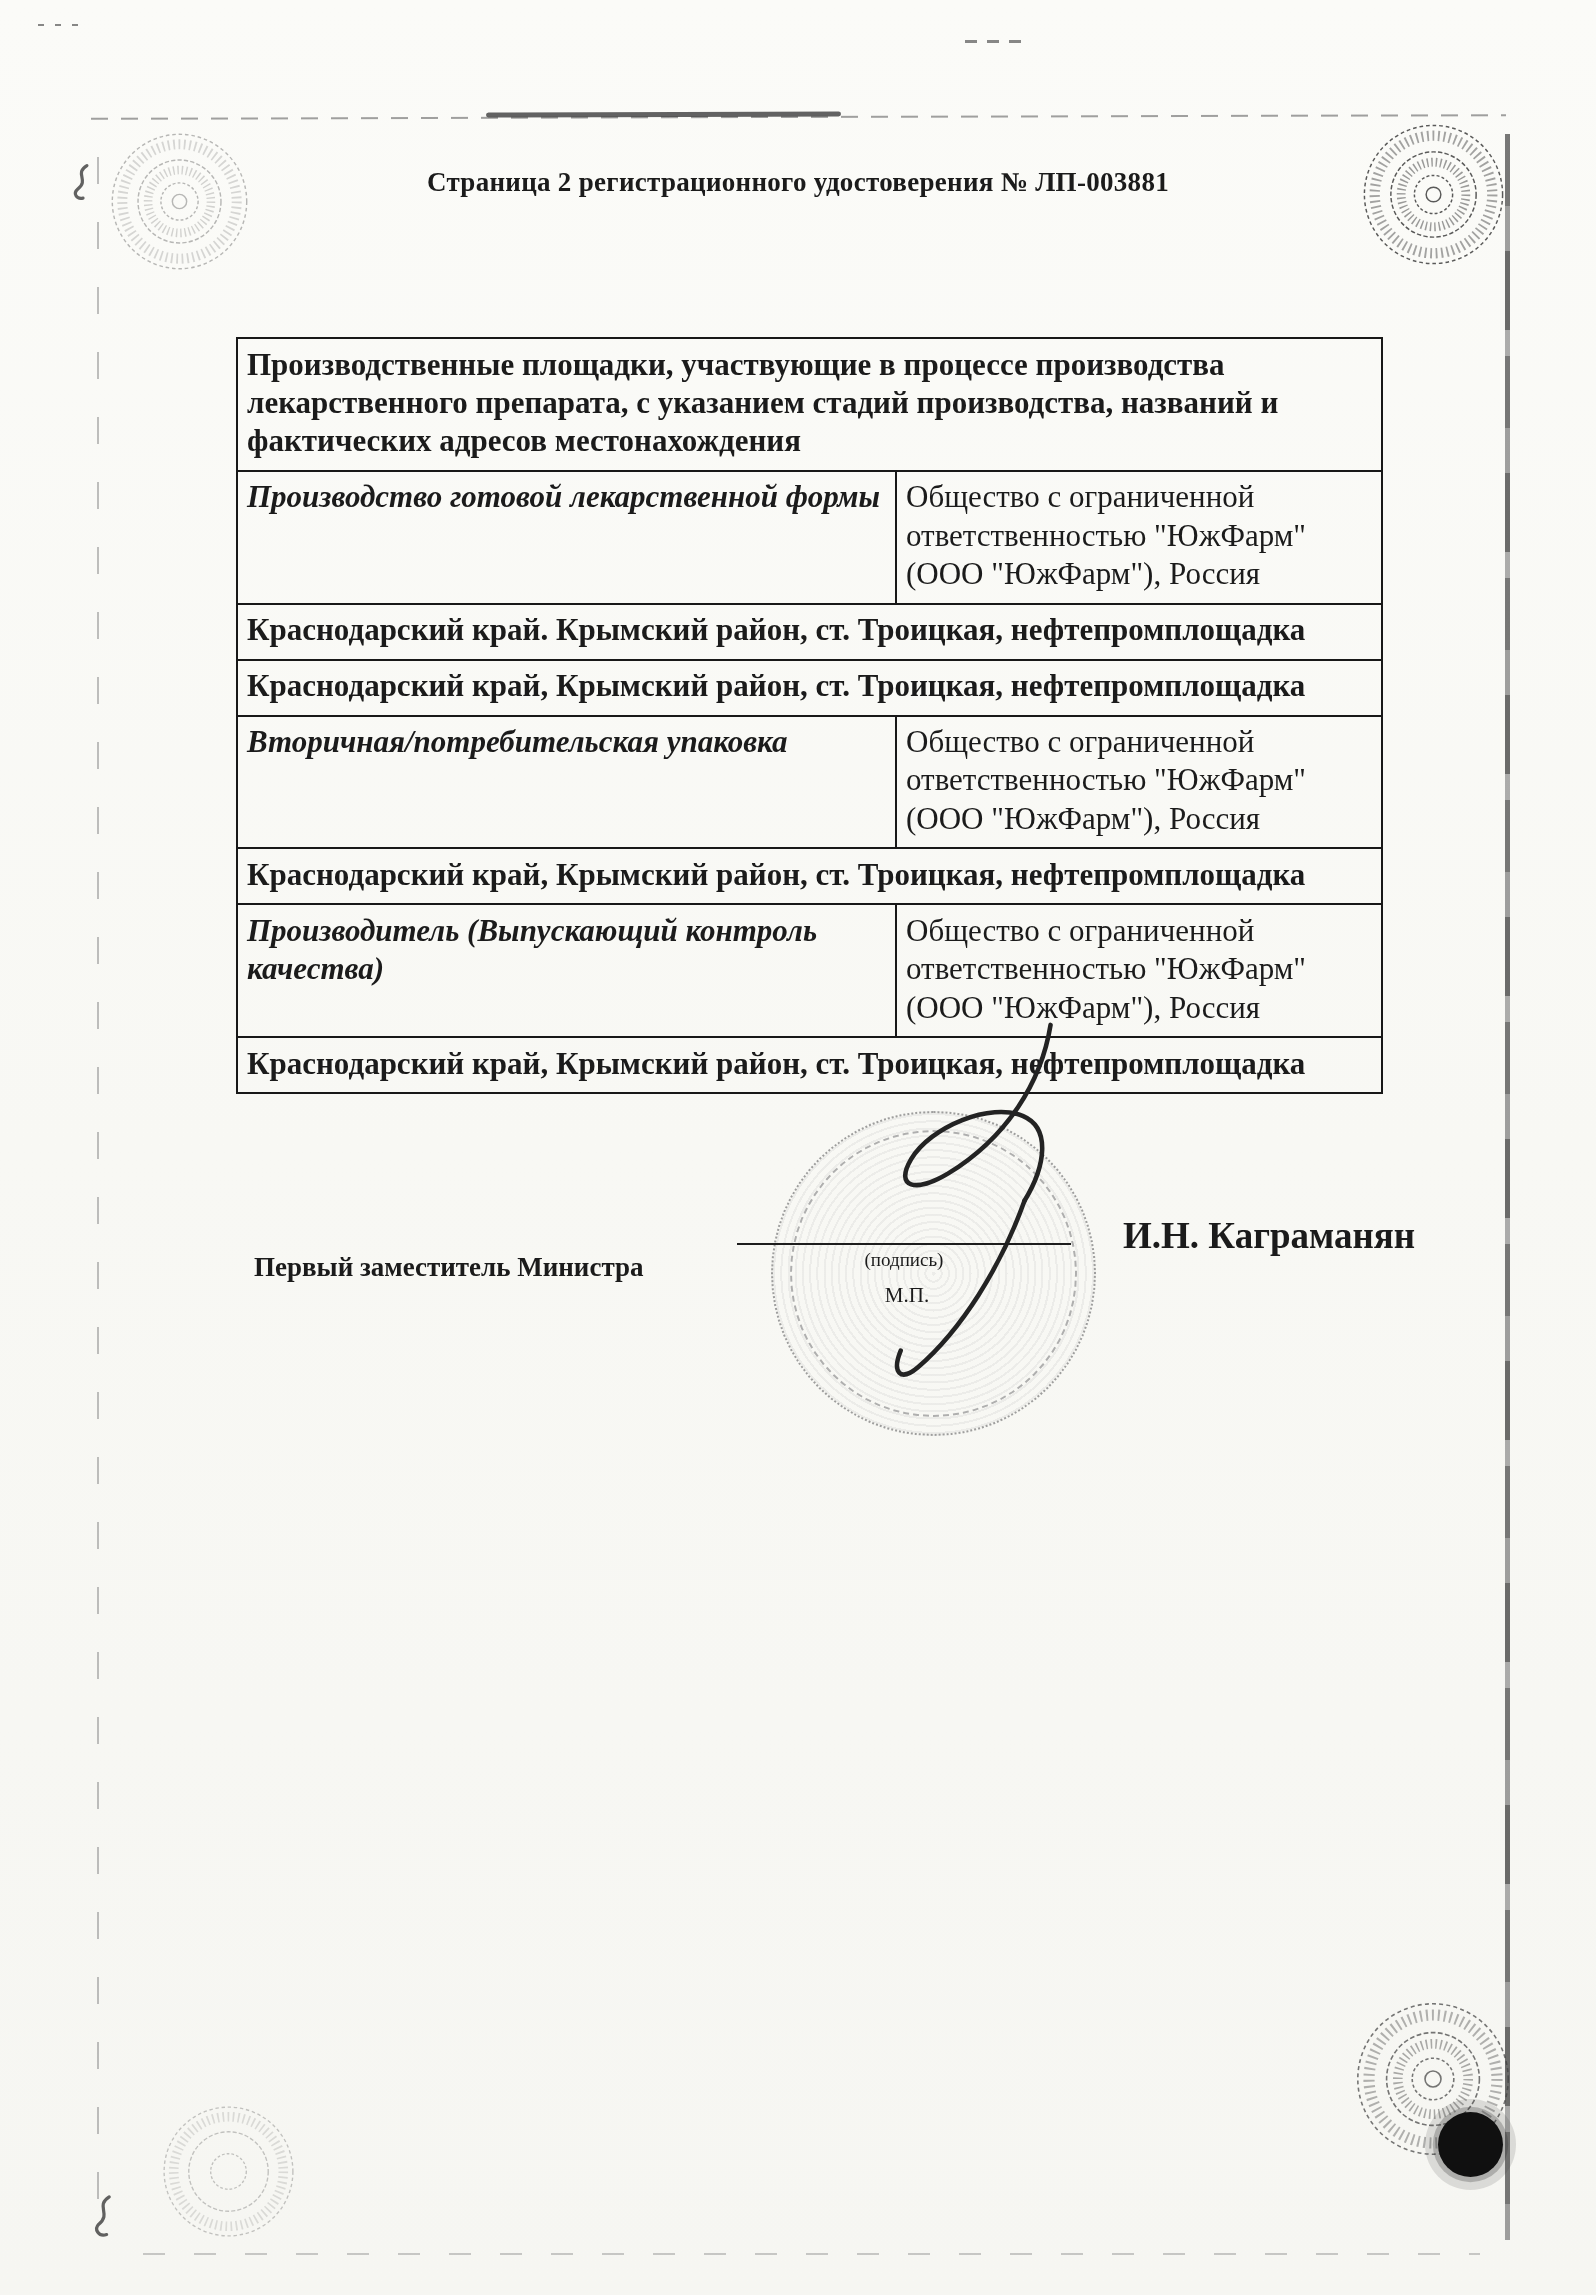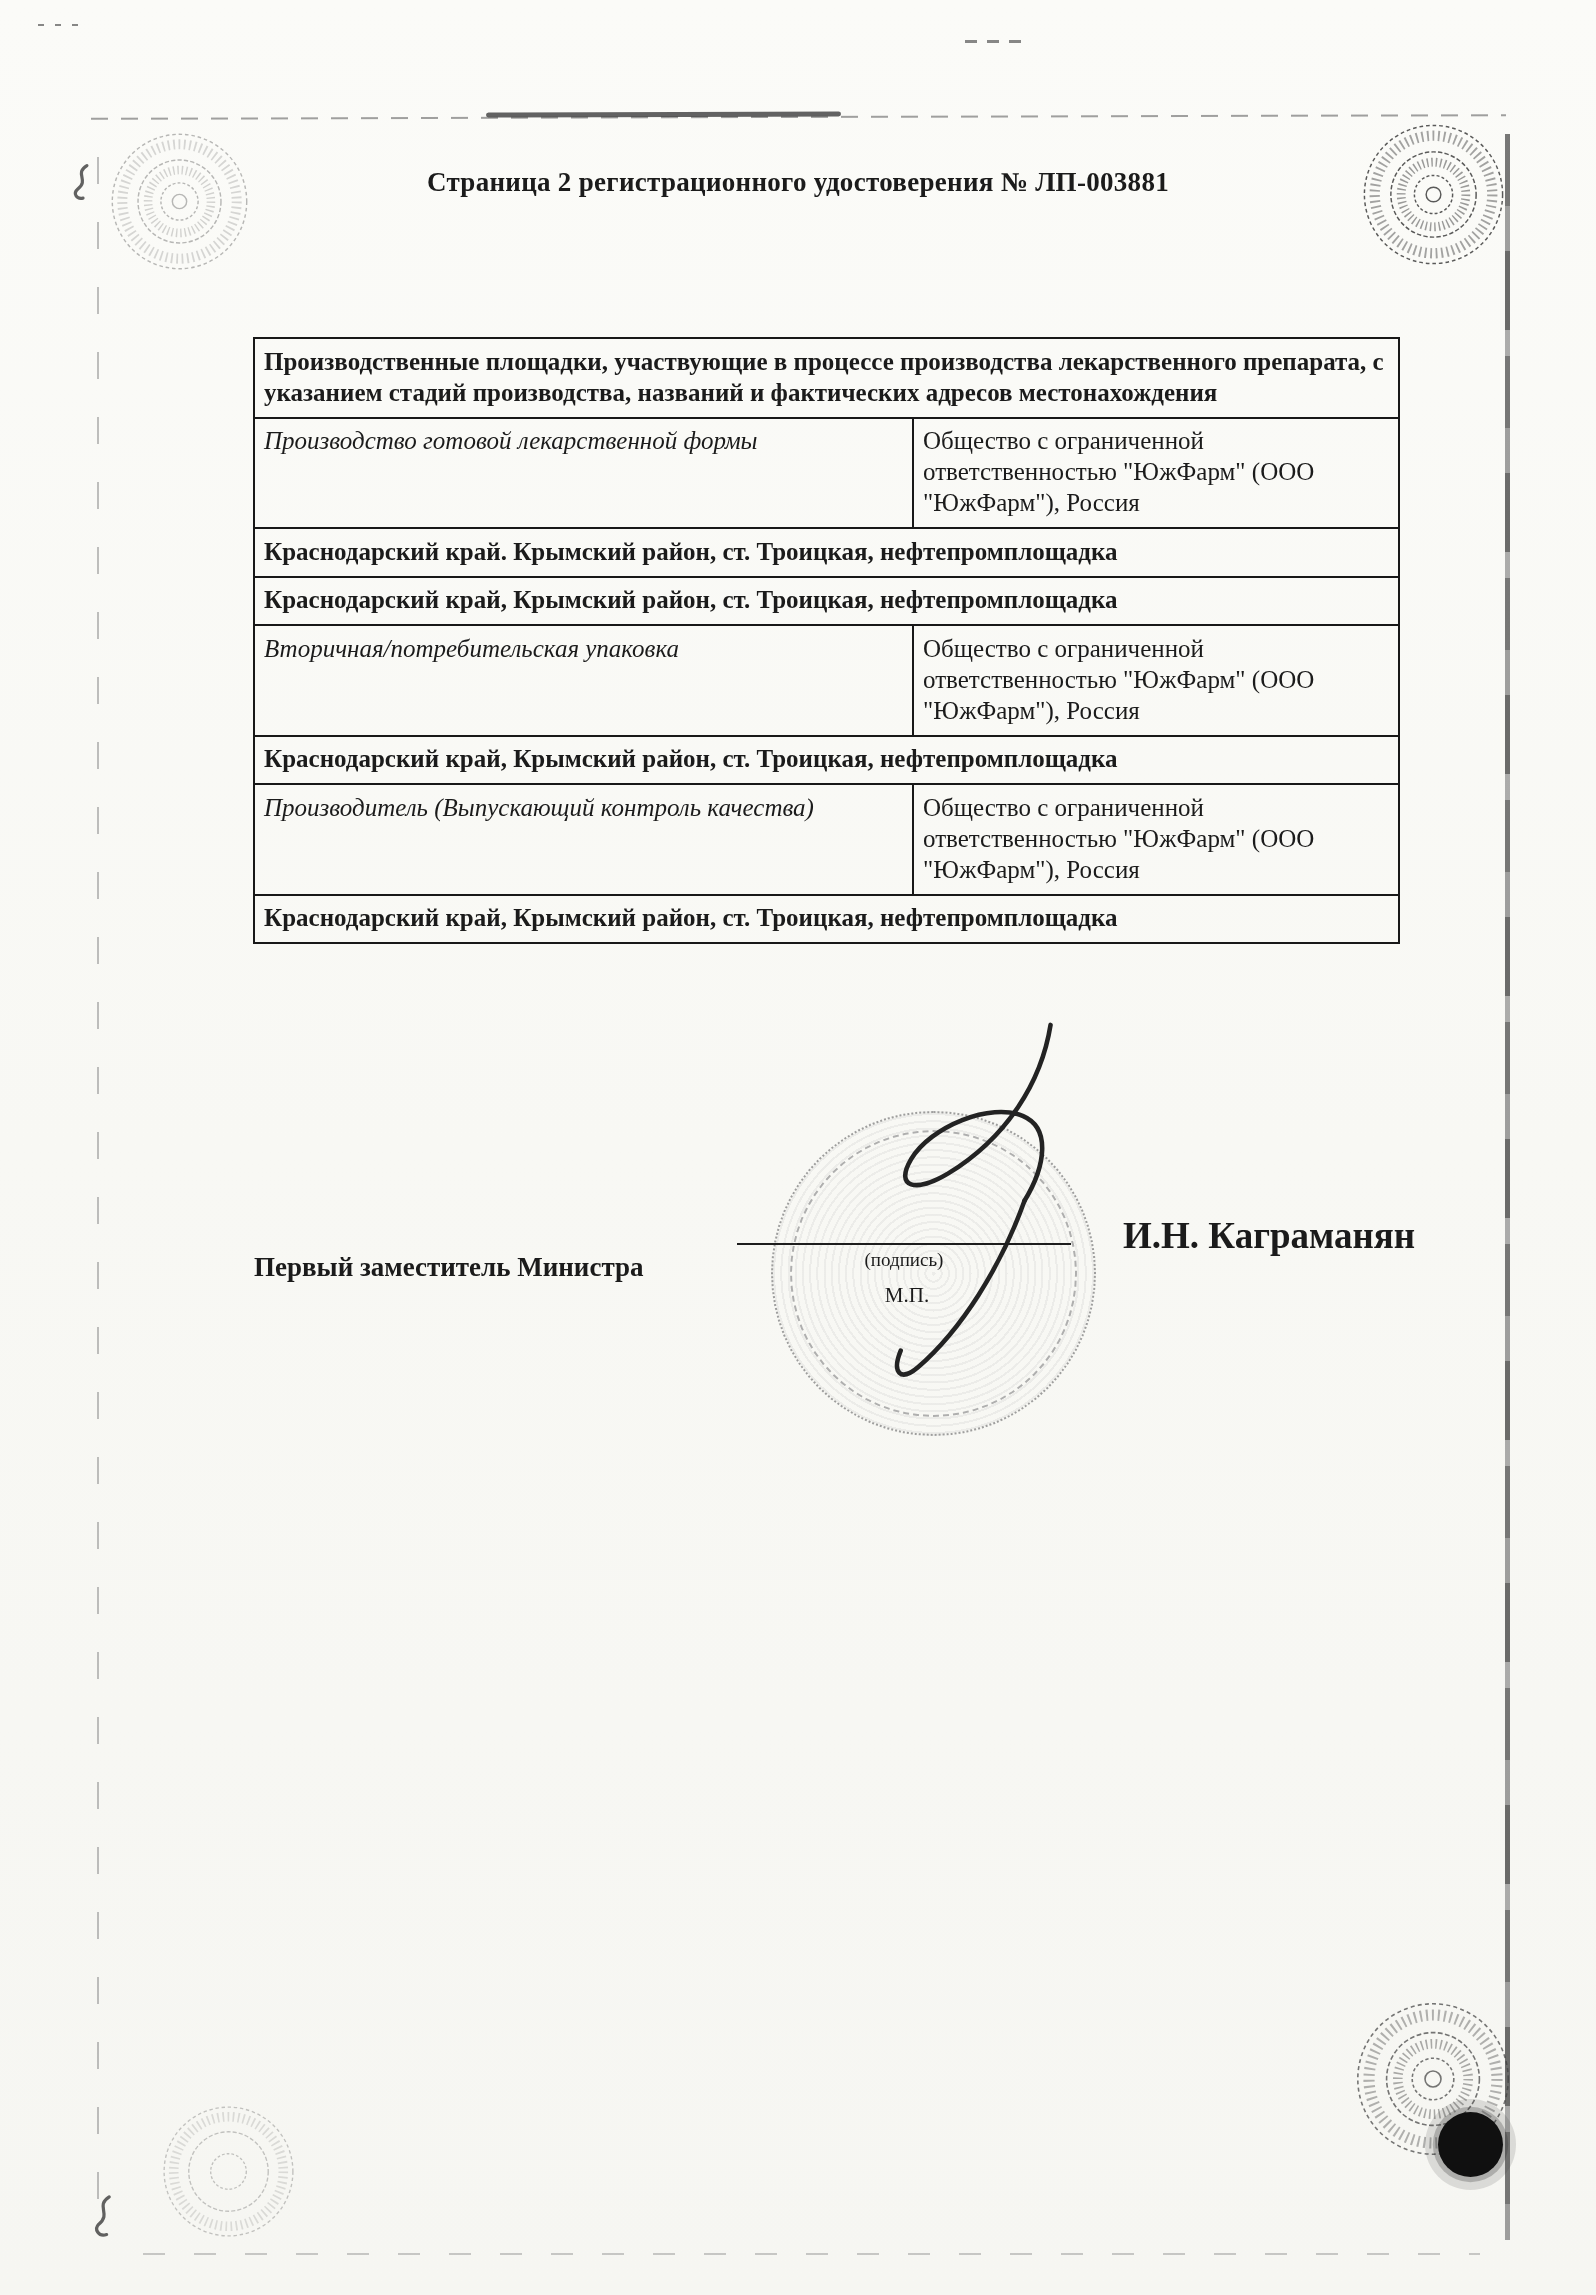--- a/index.html
+++ b/index.html
@@ -69,32 +69,32 @@
 
   
   .page-title {
     position: absolute; top: 167px; left: 0; width: 1596px;
     text-align: center; font-size: 27px; font-weight: 600;
     letter-spacing: 0.3px;
   }
 
   
   table.sites {
-    position: absolute; top: 337px; left: 253px; width: 1145px;
+    position: absolute; top: 337px; left: 236px; width: 1145px;
     border-collapse: collapse; table-layout: fixed;
-    font-size: 25px; line-height: 1.24; border-radius: 19px;
+    font-size: 31px; line-height: 1.24; border-radius: 19px;
   }
   table.sites td {
     border: 2px solid #181818;
     padding: 6.5px 10.4px 9px 9px;
     vertical-align: top;
     word-wrap: break-word;
   }
   td.hdr { font-weight: bold; }
-  td.stage { font-style: italic; font-weight: normal; margin-left: 36px; }
+  td.stage { font-style: italic; font-weight: bold; margin-left: 36px; }
   td.comp { }
   td.addr { font-weight: bold; padding-top: 5.2px; padding-bottom: 6.5px; }
   col.c-stage { width: 659px; }
   col.c-comp  { width: 486px; }
 
   
   .minister-title {
     position: absolute; top: 1214px; left: 254px;
     font-size: 27px; font-weight: bold; margin-top: 38px;
   }

